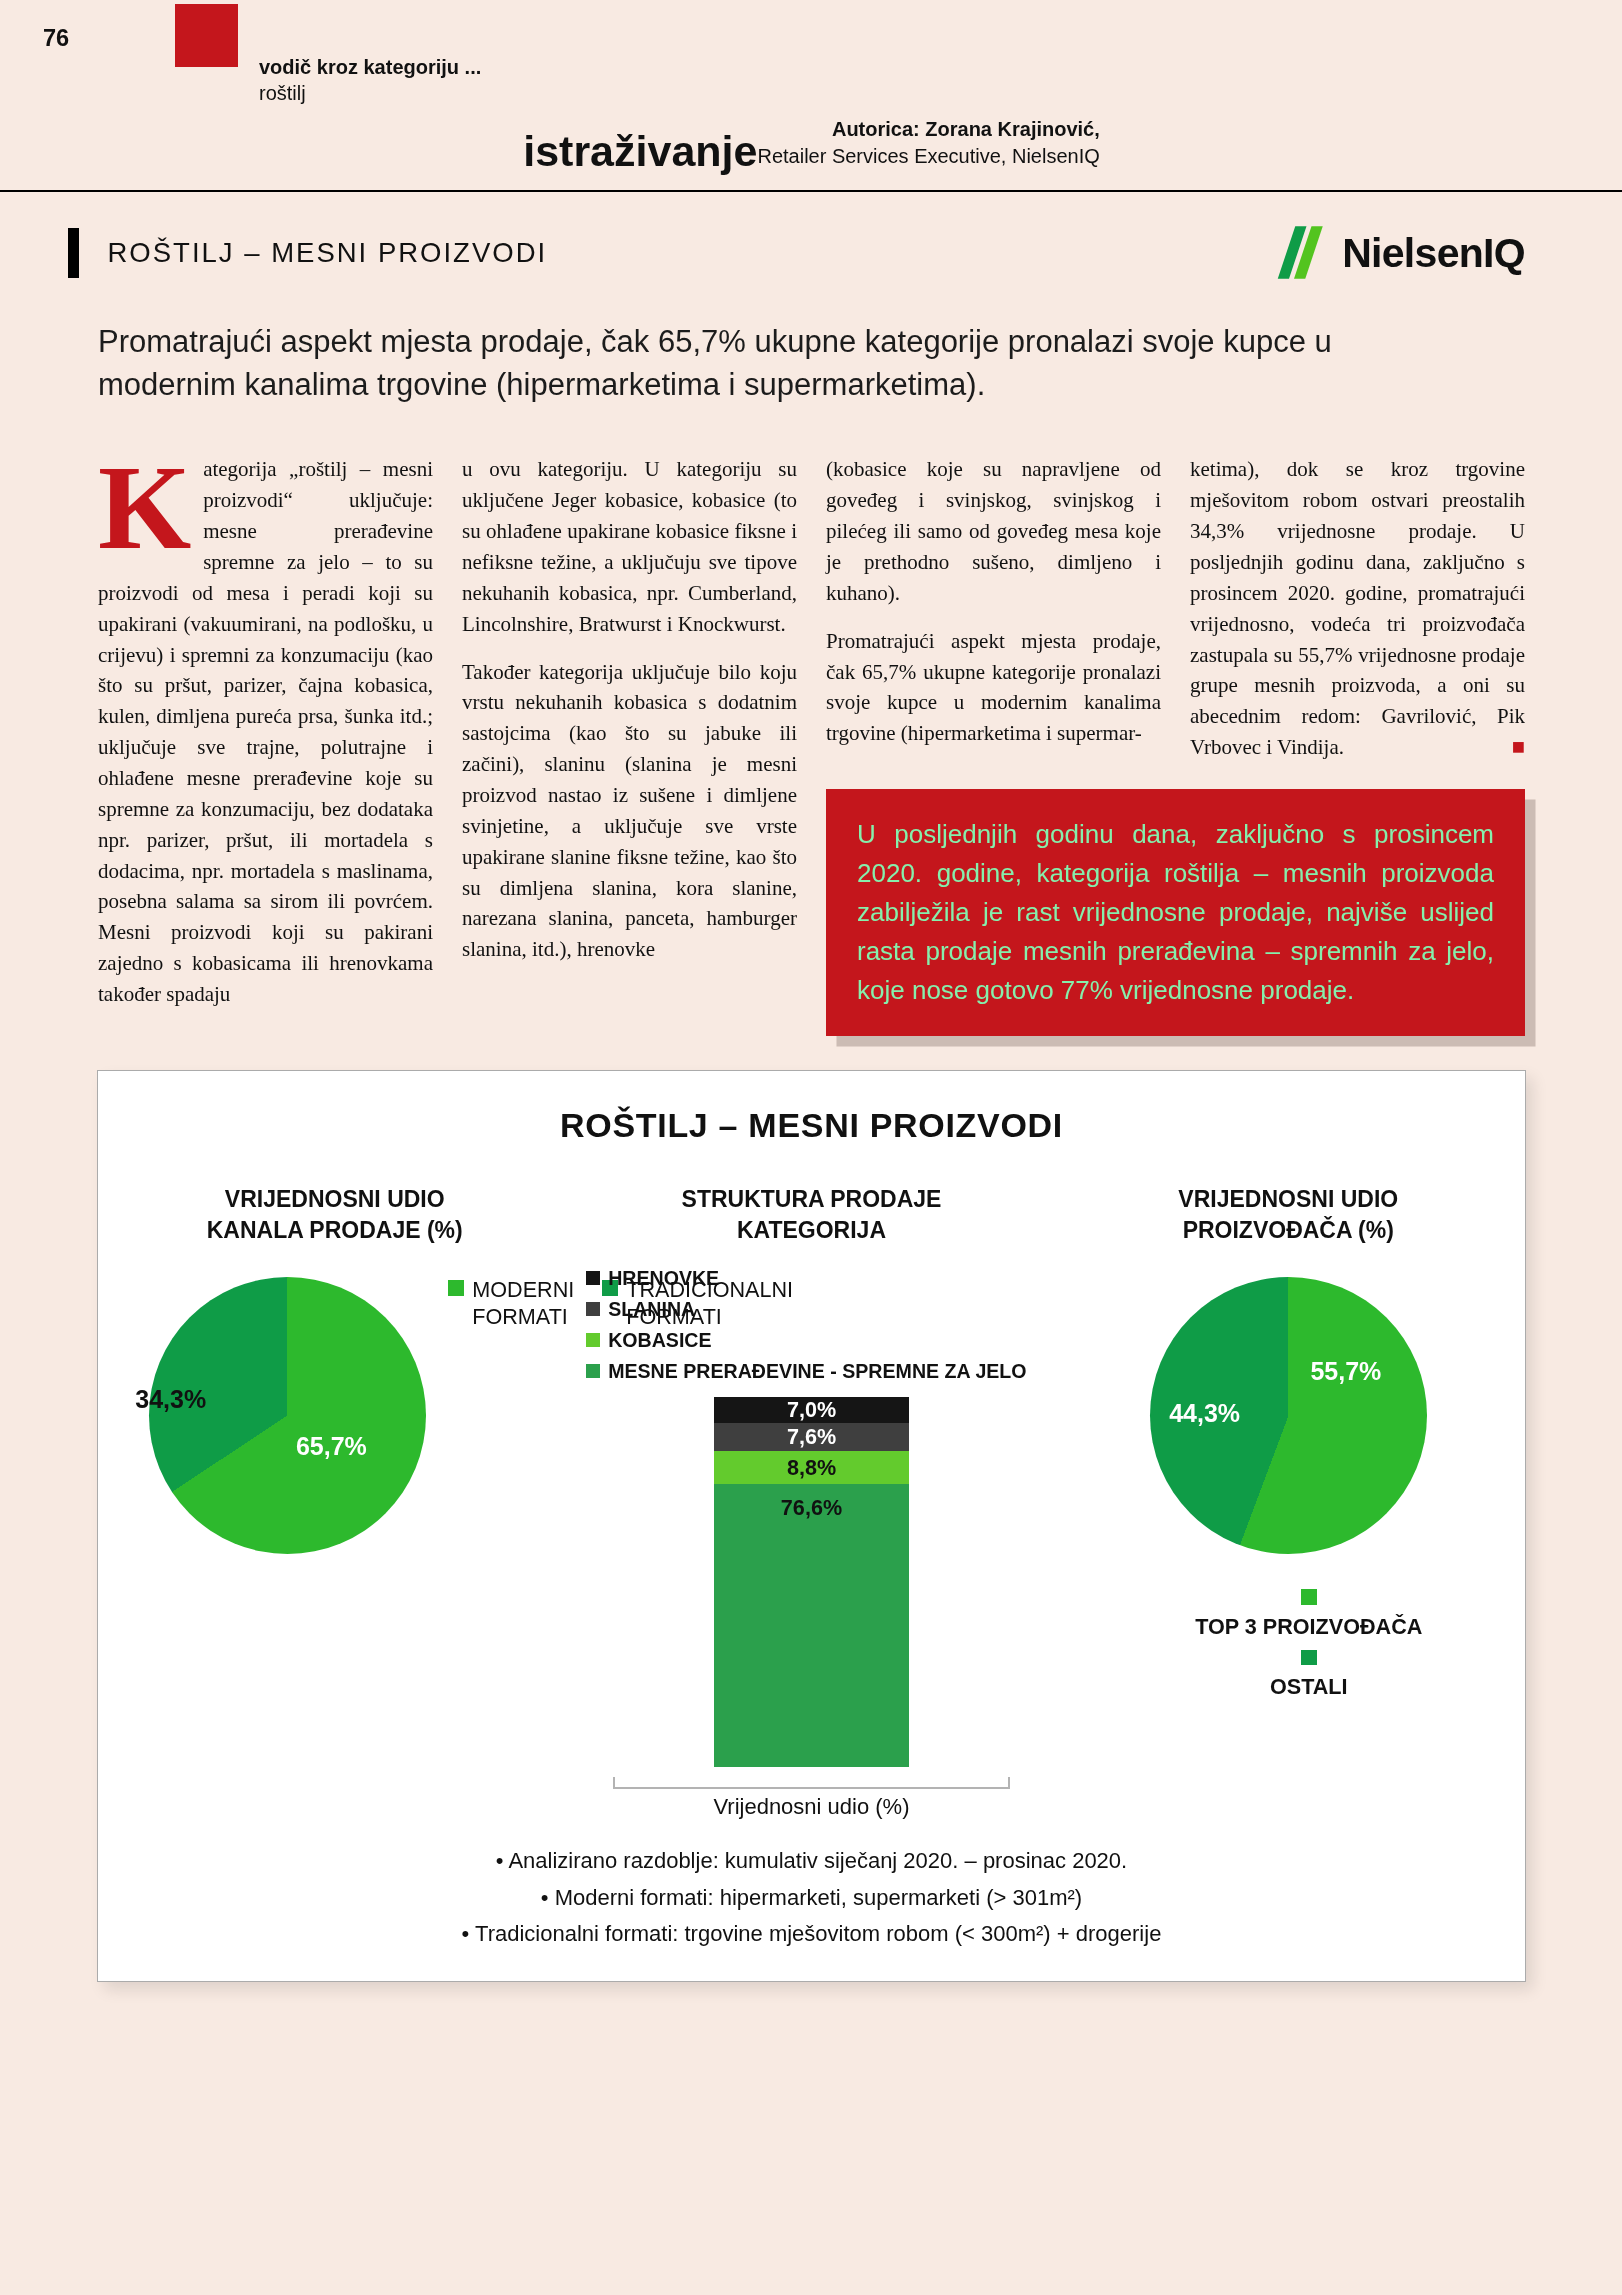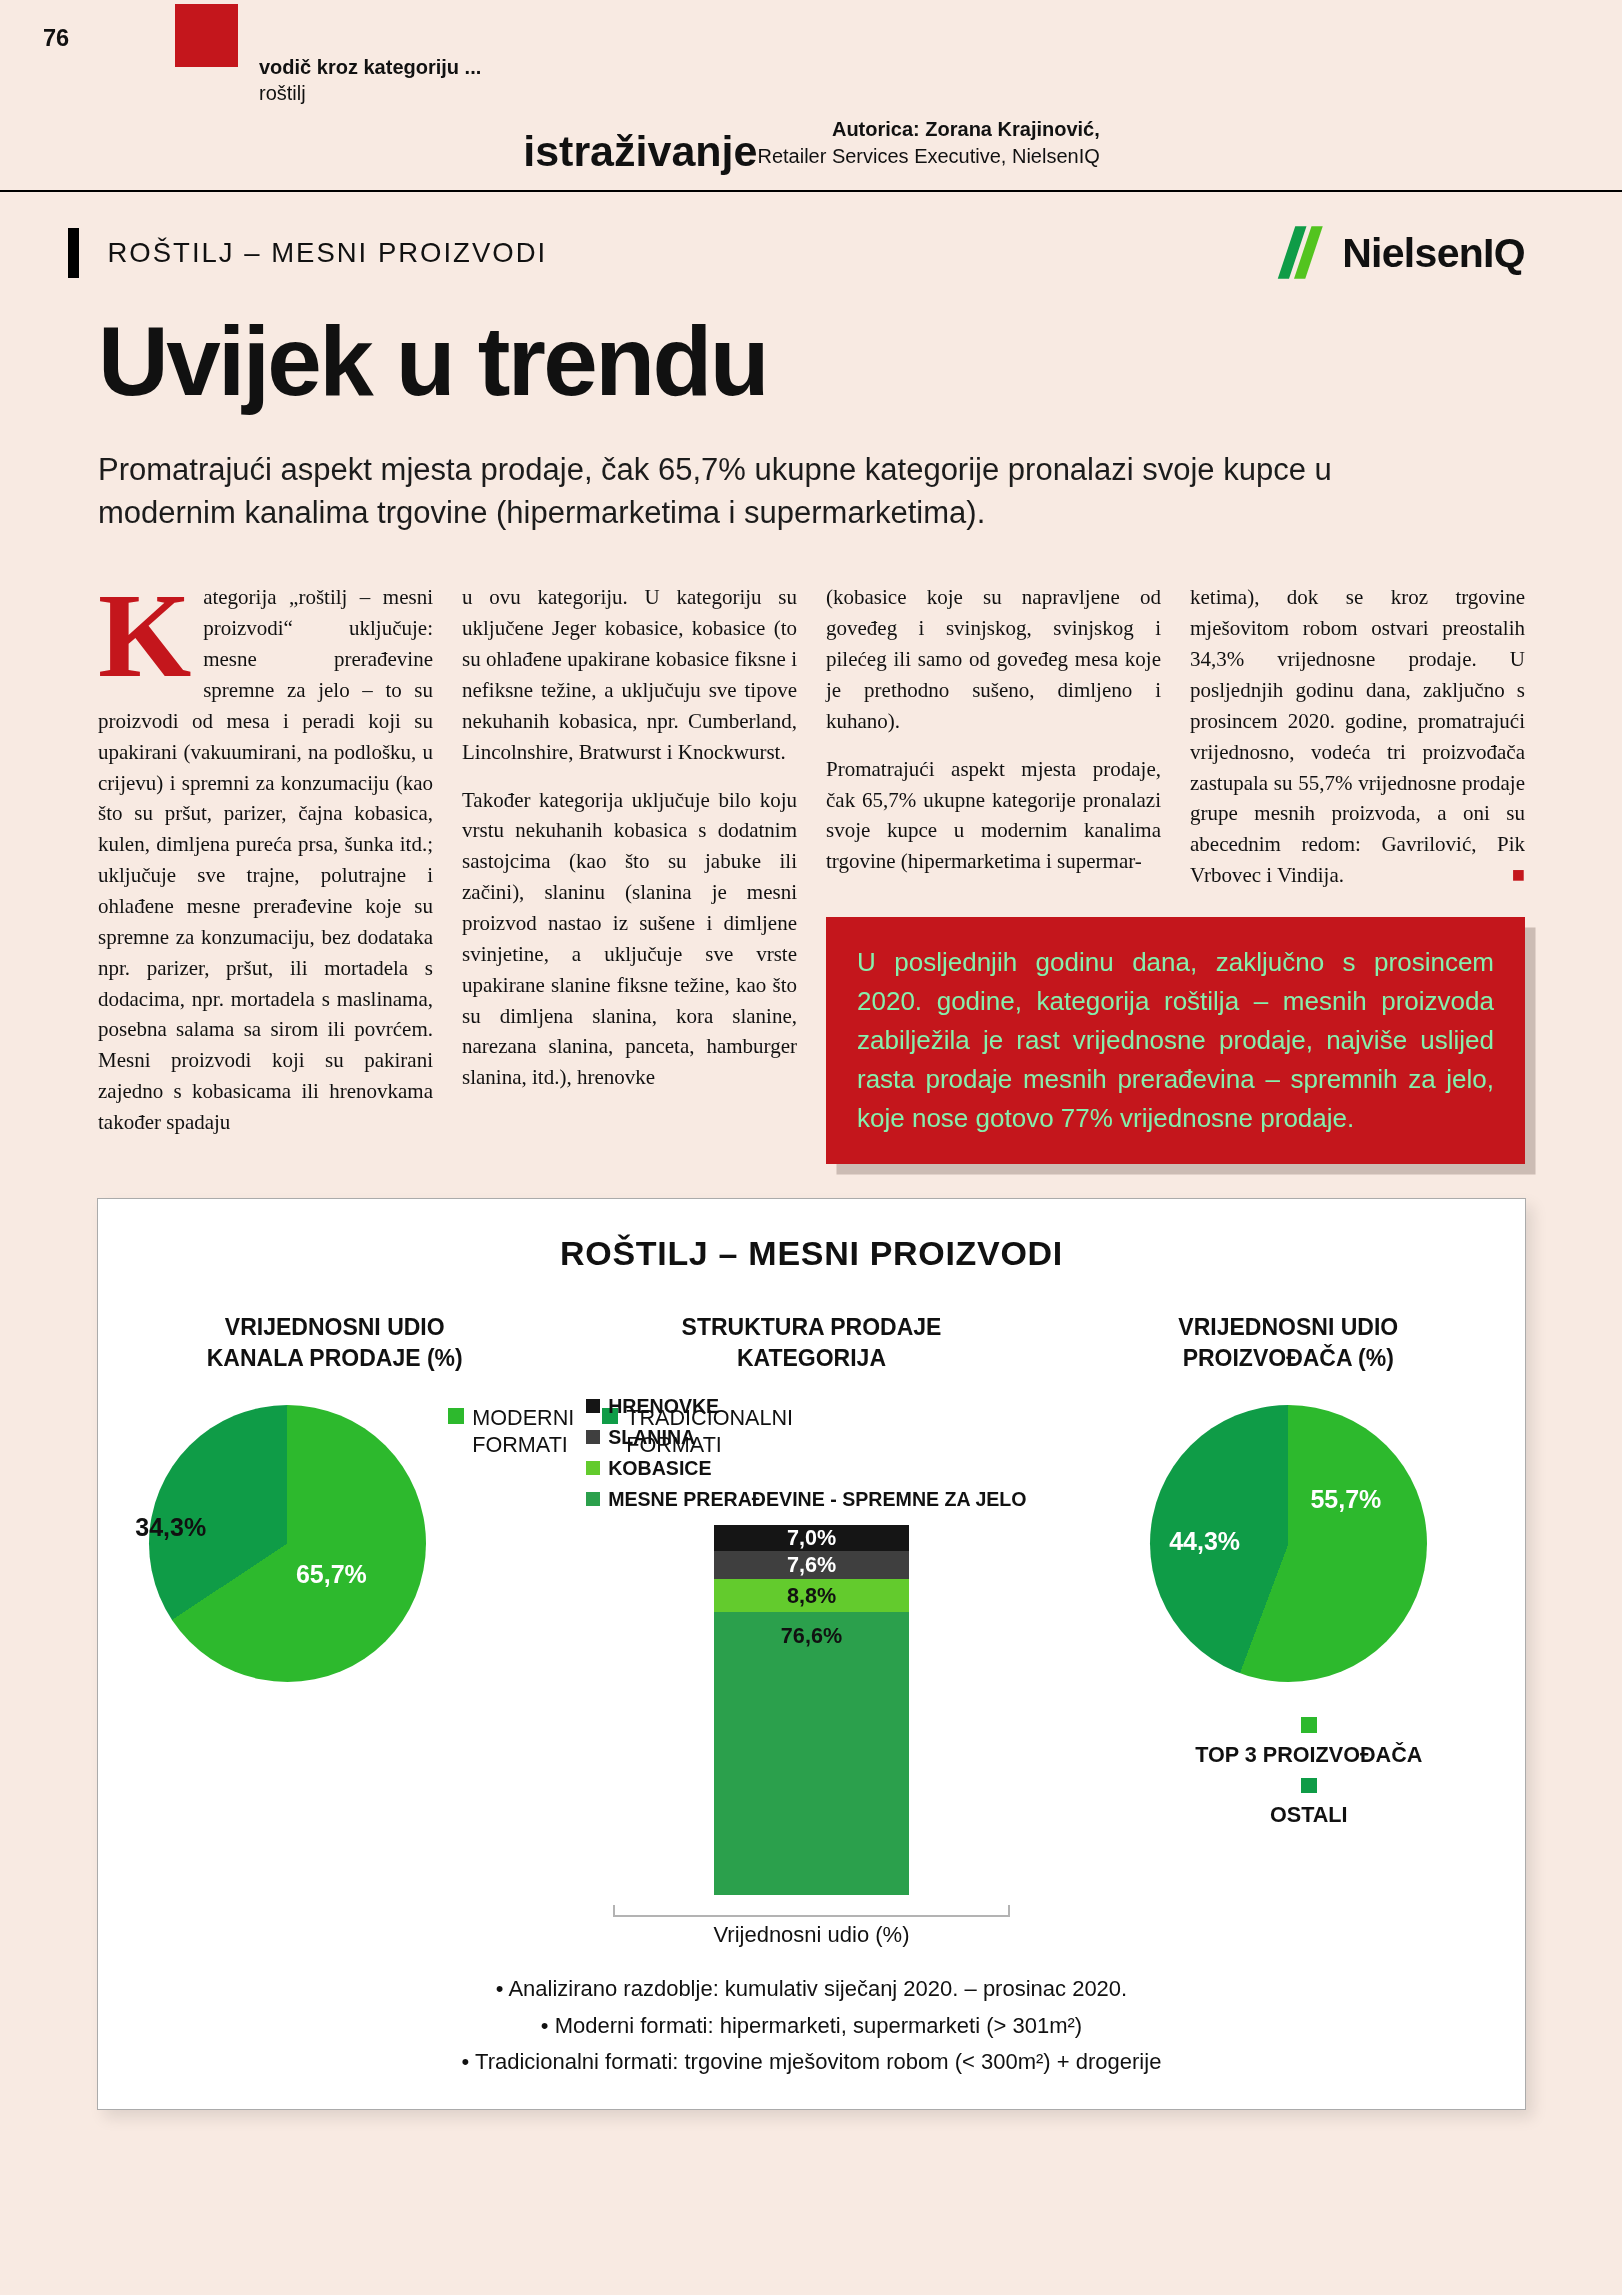--- a/index.html
+++ b/index.html
@@ -117,21 +117,20 @@
       <span>
         <svg width="60" height="55" viewBox="0 0 96 84" aria-hidden="true">
           <polygon points="6,84 34,0 52,0 24,84" fill="#0f9c47"></polygon>
           <polygon points="32,84 60,0 78,0 50,84" fill="#53c41f"></polygon>
         </svg>
       </span>
       <span class="niq-text">NielsenIQ</span>
     </div>
   </div>
 
-  <h1 class="title">Uvijek u trendu</h1>
 
   <p class="lead">Promatrajući aspekt mjesta prodaje, čak 65,7% ukupne kategorije pronalazi svoje kupce u modernim kanalima trgovine (hipermarketima i supermarketima).</p>
 
   <section class="columns">
     <div class="col col-1">
       <p><span class="dropcap">K</span><span>ategorija „roštilj – mesni proizvodi“ uključuje: mesne prerađevine spremne za jelo – to su proizvodi od mesa i peradi koji su upakirani (vakuumirani, na podlošku, u crijevu) i spremni za konzumaciju (kao što su pršut, parizer, čajna kobasica, kulen, dimljena pureća prsa, šunka itd.; uključuje sve trajne, polutrajne i ohlađene mesne prerađevine koje su spremne za konzumaciju, bez dodataka npr. parizer, pršut, ili mortadela s dodacima, npr. mortadela s maslinama, posebna salama sa sirom ili povrćem. Mesni proizvodi koji su pakirani zajedno s kobasicama ili hrenovkama također spadaju</span></p>
     </div>
     <div class="col col-2">
       <p>u ovu kategoriju. U kategoriju su uključene Jeger kobasice, kobasice (to su ohlađene upakirane kobasice fiksne i nefiksne težine, a uključuju sve tipove nekuhanih kobasica, npr. Cumberland, Lincolnshire, Bratwurst i Knockwurst.</p>
       <p>Također kategorija uključuje bilo koju vrstu nekuhanih kobasica s dodatnim sastojcima (kao što su jabuke ili začini), slaninu (slanina je mesni proizvod nastao iz sušene i dimljene svinjetine, a uključuje sve vrste upakirane slanine fiksne težine, kao što su dimljena slanina, kora slanine, narezana slanina, panceta, hamburger slanina, itd.), hrenovke</p>

